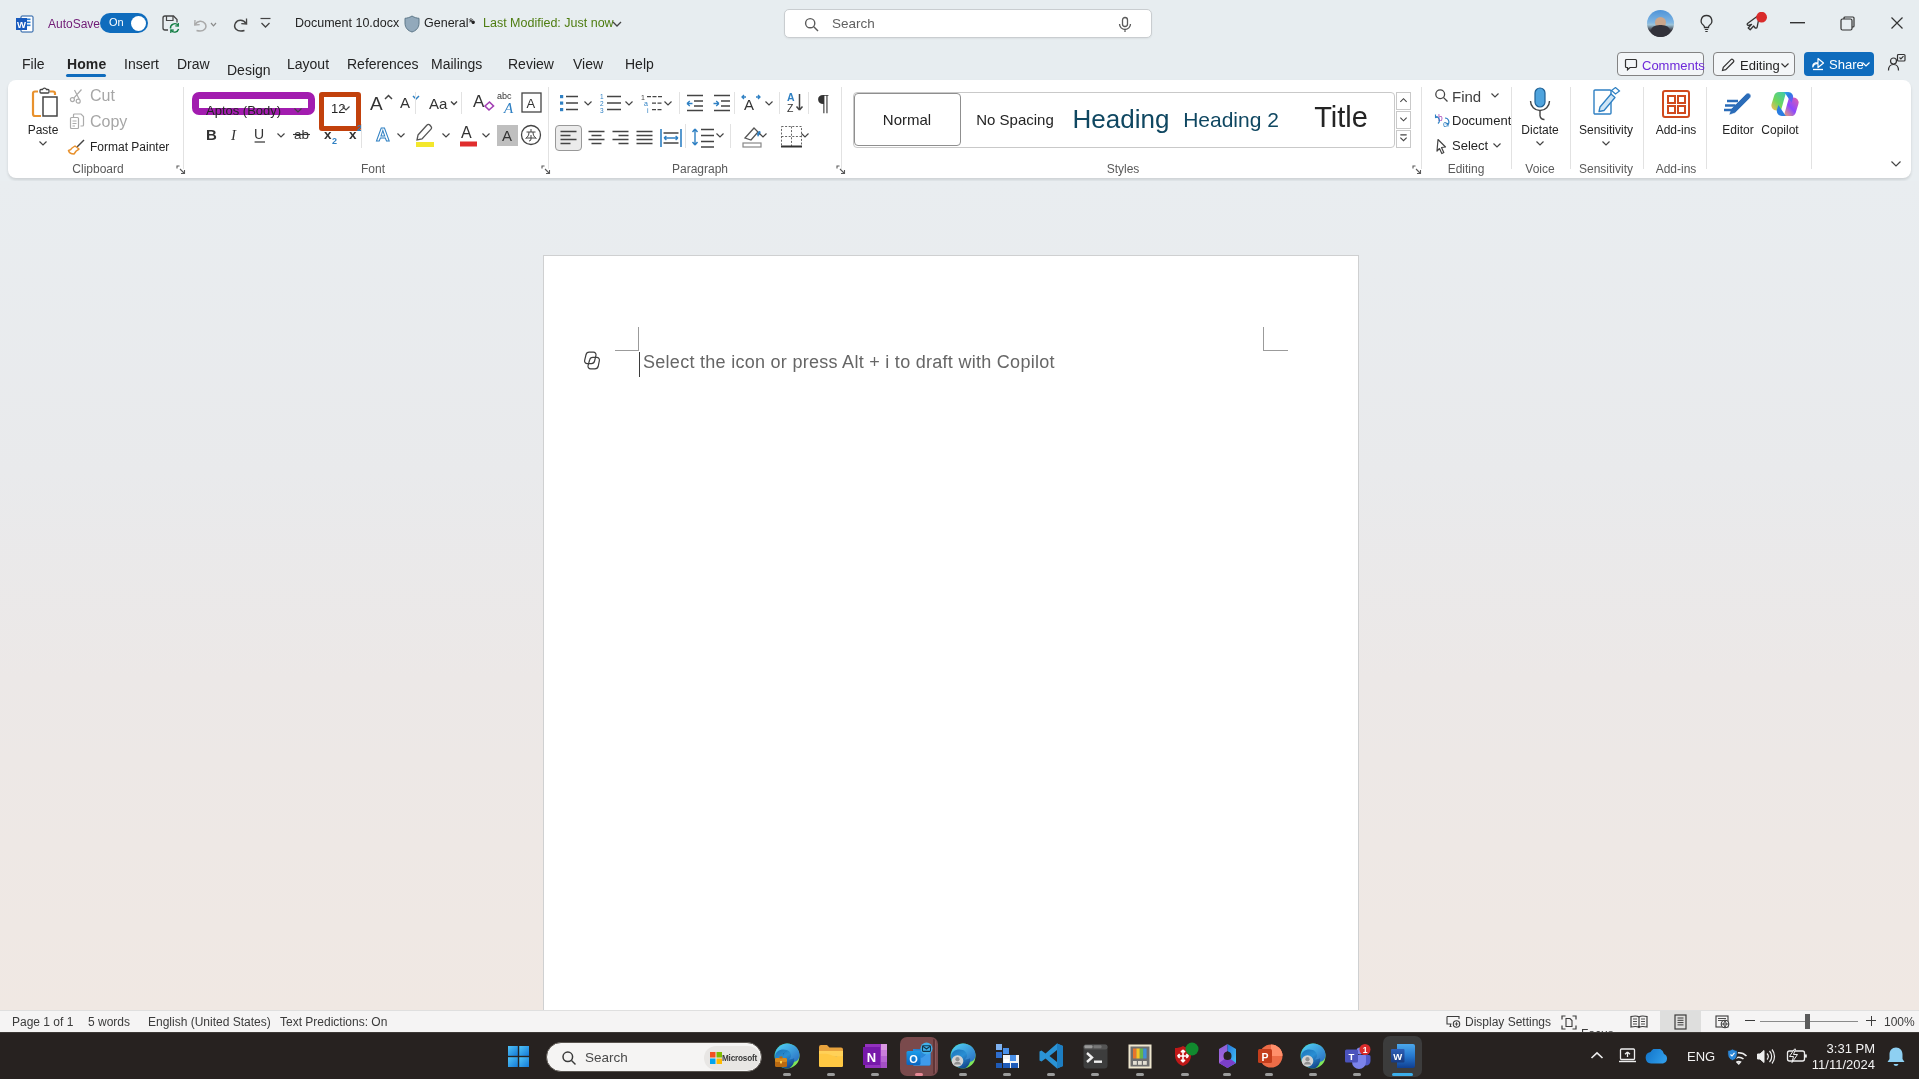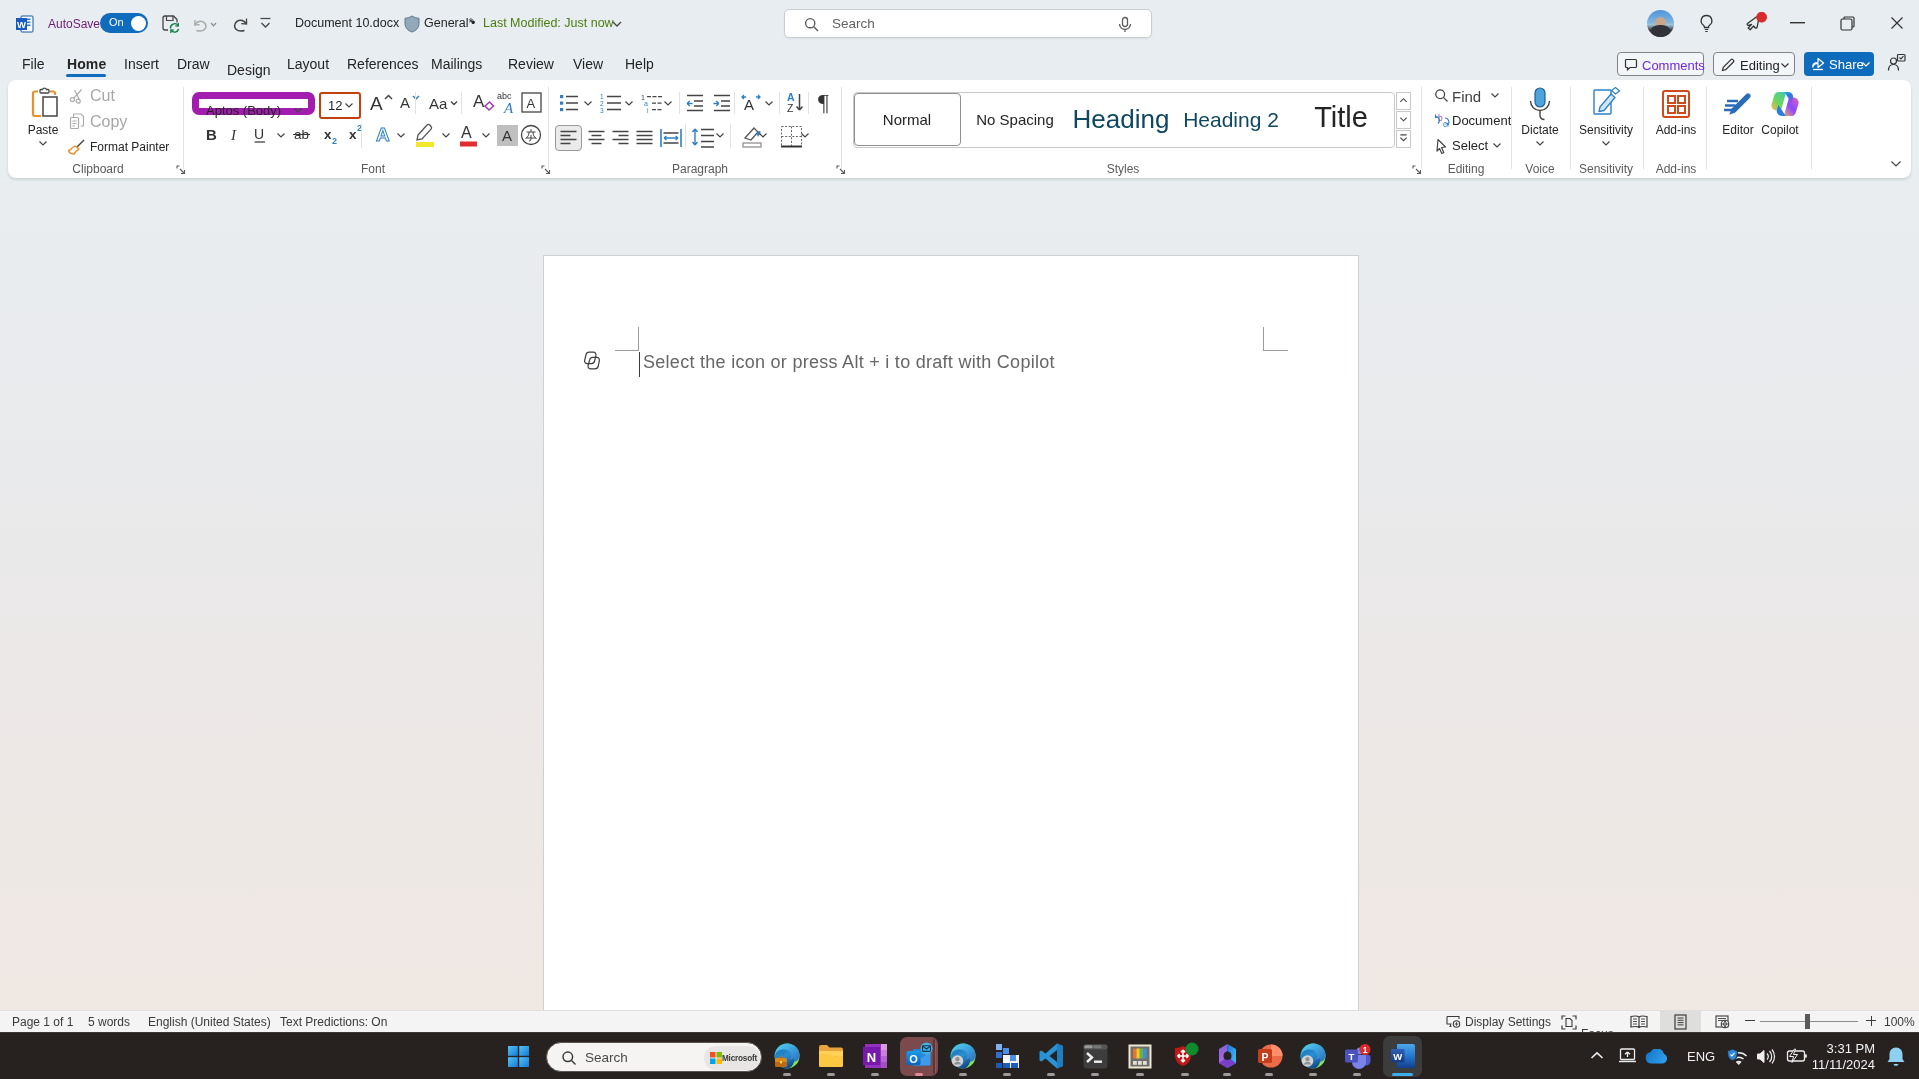--- a/index.html
+++ b/index.html
@@ -193,21 +193,21 @@
       <path d="M3.5 1 L1 1 1 3.5 M4 4 L8.5 8.5 M8.5 5 L8.5 8.5 5 8.5"></path>
     </svg>
 <div class="vsep" style="left:175px"></div>
 
 <div class="abs" style="left:184px;top:12px;width:123px;height:23px;border:7px solid #a21caf;border-radius:7px;background:#fff">
   <span class="abs" style="left:7px;top:3.5px;font-size:13px;color:#242424">Aptos (Body)</span>
   <svg class="abs" style="right:5px;top:8px" width="10" height="7" viewBox="0 0 10 7" fill="none" stroke="#444" stroke-width="1.2">
         <path d="M1.5 1.5 L5 5 8.5 1.5"></path>
       </svg>
 </div>
-<div class="abs" style="left:311px;top:12px;width:42px;height:27px;border:2px solid #c2410c;border-radius:3px;background:#fff">
+<div class="abs" style="left:311px;top:12px;width:42px;height:39px;border:5px solid #c2410c;border-radius:3px;background:#fff">
   <span class="abs" style="left:7px;top:3.5px;font-size:13px;color:#242424">12</span>
   <svg class="abs" style="right:5px;top:8px" width="10" height="7" viewBox="0 0 10 7" fill="none" stroke="#444" stroke-width="1.2">
         <path d="M1.5 1.5 L5 5 8.5 1.5"></path>
       </svg>
 </div>
 <svg class="abs" style="left:360px;top:11px" width="26" height="24" viewBox="0 0 26 24">
   <text x="2" y="19" font-size="19" fill="#333" font-family="Liberation Sans">A</text>
   <path d="M17 8 L20.5 4.5 24 8" fill="none" stroke="#444" stroke-width="1.5"></path>
 </svg>
 <svg class="abs" style="left:390px;top:11px" width="24" height="24" viewBox="0 0 24 24">

